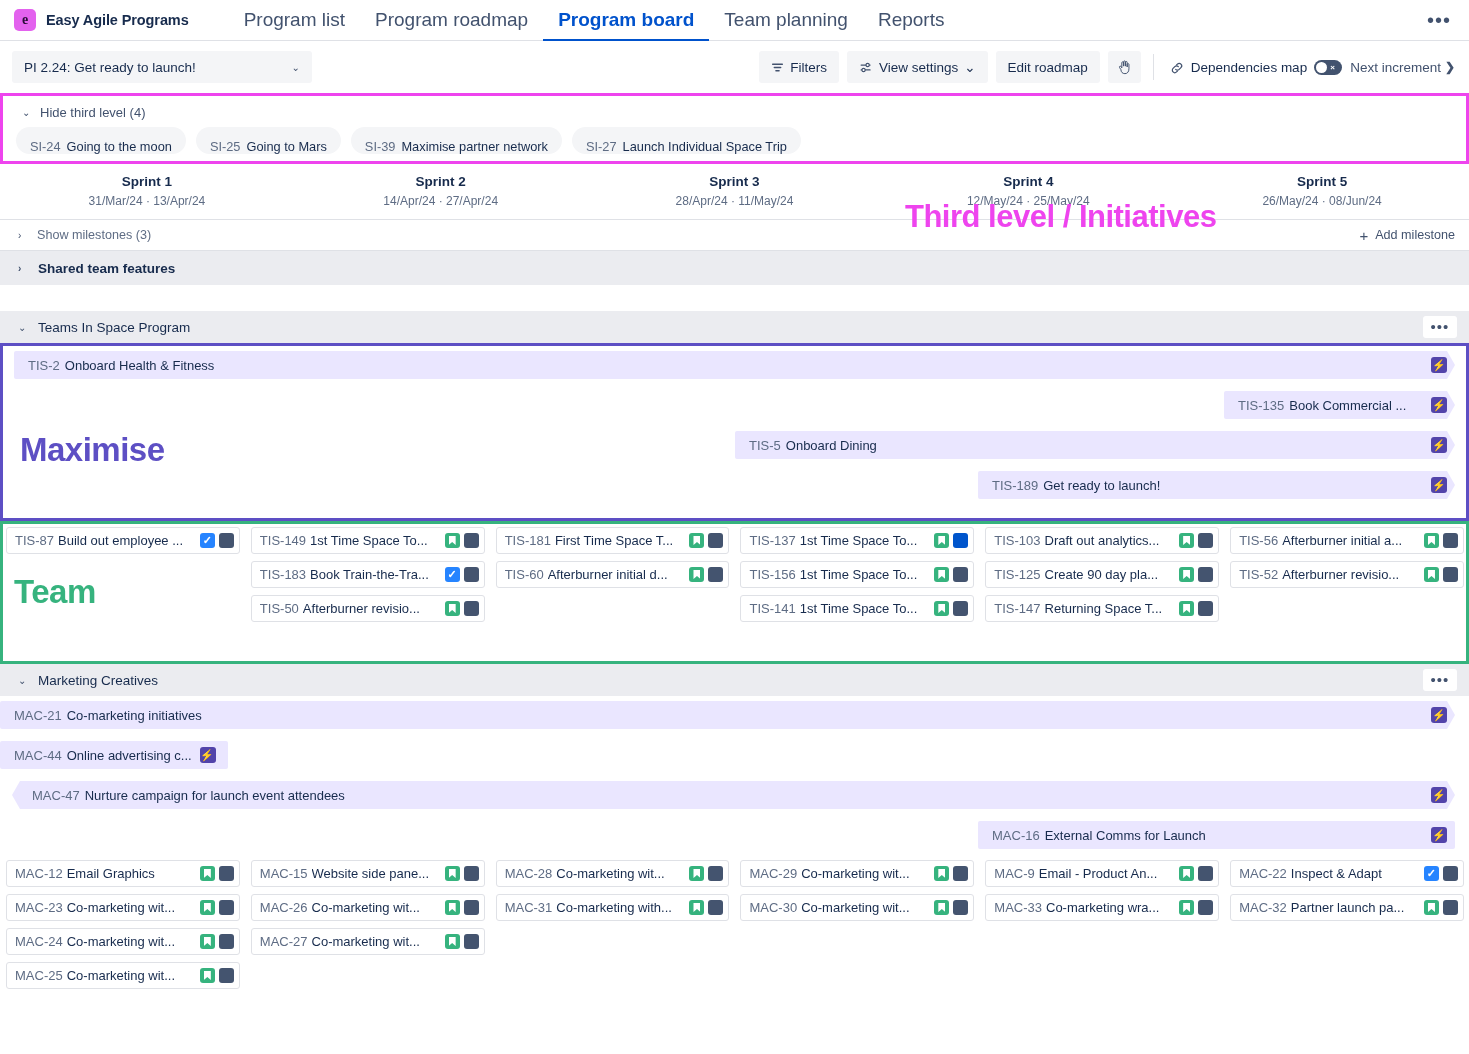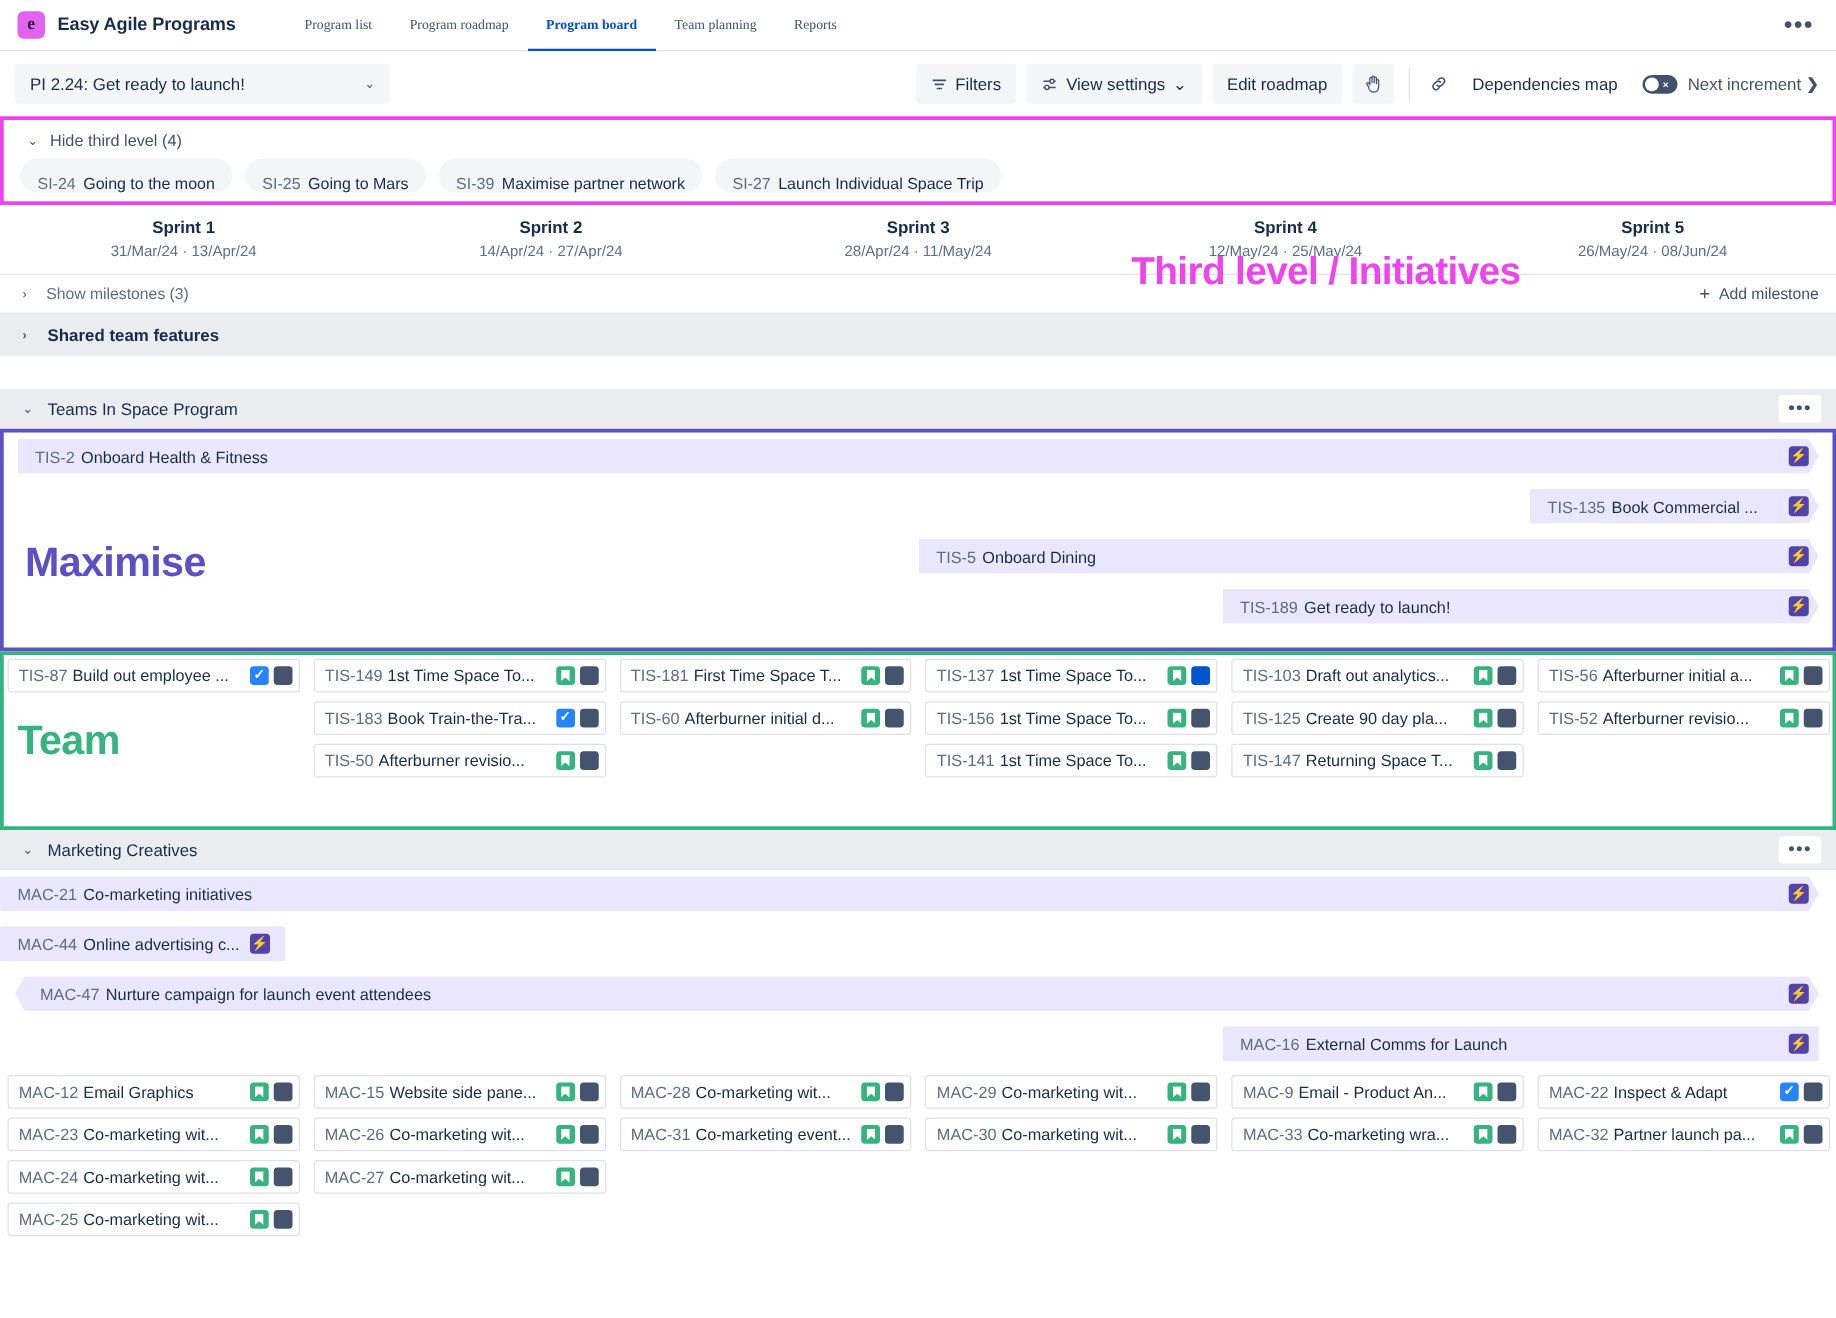--- a/index.html
+++ b/index.html
@@ -21,22 +21,22 @@
   .brand { display:flex; align-items:center; gap:10px; margin-right:40px; }
   .brand-logo {
     width:22px; height:22px; border-radius:5px;
     background:#E362EE; color:#2A0E3A;
     font-size:14px; font-weight:bold; line-height:22px; text-align:center;
     font-family:"Liberation Serif", serif;
   }
   .brand-name { font-size:14.5px; font-weight:600; color:#172B4D; letter-spacing:-0.1px;}
   .navtabs { display:flex; align-items:center; gap:0px; height:41px; }
   .navtab {
-    font-size:11px; color:#42526E; padding:0 15px; height:41px;
-    display:flex; align-items:center; cursor:pointer; white-space:nowrap;font-family:Liberation Serif, serif;
+    font-size:19px; color:#42526E; padding:0 15px; height:41px;
+    display:flex; align-items:center; cursor:pointer; white-space:nowrap;
   }
   .navtab.active { color:#0052CC; font-weight:600; box-shadow: inset 0 -2px 0 0 #0052CC; }
   .nav-more {
     margin-left:auto; font-size:20px; color:#42526E; letter-spacing:1px;
     padding-right:4px; cursor:pointer; line-height:10px;
   }
 
   
   .toolbar {
     height:52px; display:flex; align-items:center; padding:0 12px; gap:8px;
@@ -50,21 +50,21 @@
   .tb-right { margin-left:auto; display:flex; align-items:center; gap:8px; }
   .tb-btn {
     height:32px; background:#F4F5F7; border-radius:3px; border:none;
     display:flex; align-items:center; gap:6px; padding:0 12px;
     font-size:13.5px; color:#172B4D; font-weight:500; cursor:pointer;
     font-family:"Liberation Sans", sans-serif; white-space:nowrap;
   }
   .tb-btn.icononly { padding:0 9px; }
   .divider-v { width:1px; height:26px; background:#DFE1E6; margin:0 4px; }
   .dep-map {
-    display:flex; align-items:flex-start; gap:20px; font-size:13.5px;
+    display:flex; align-items:flex-end; gap:7px; font-size:13.5px;
     color:#172B4D; font-weight:500; cursor:pointer; padding-left:4px;
   }
   .toggle {
     width:28px; height:15px; border-radius:9px; background:#42526E;
     position:relative; display:flex; align-items:center; padding:0 2px;
   }
   .toggle .knob { width:11px; height:11px; border-radius:50%; background:#fff; }
   .toggle .xk { color:#fff; font-size:8px; margin-left:3px; font-weight:bold;}
   .next-inc {
     font-size:13.5px; color:#42526E; display:flex; align-items:center; gap:4px;
@@ -529,21 +529,21 @@
   </div>
   <div class="cardcol">
     <div class="card">
       <span class="key">MAC-28</span>
       <span class="sum">Co-marketing wit...</span>
       <span class="icn icn-story"></span>
       <span class="avatar"></span>
     </div>
     <div class="card">
       <span class="key">MAC-31</span>
-      <span class="sum">Co-marketing event...</span>
+      <span class="sum">Co-marketing with...</span>
       <span class="icn icn-story"></span>
       <span class="avatar"></span>
     </div>
   </div>
   <div class="cardcol">
     <div class="card">
       <span class="key">MAC-29</span>
       <span class="sum">Co-marketing wit...</span>
       <span class="icn icn-story"></span>
       <span class="avatar"></span>

